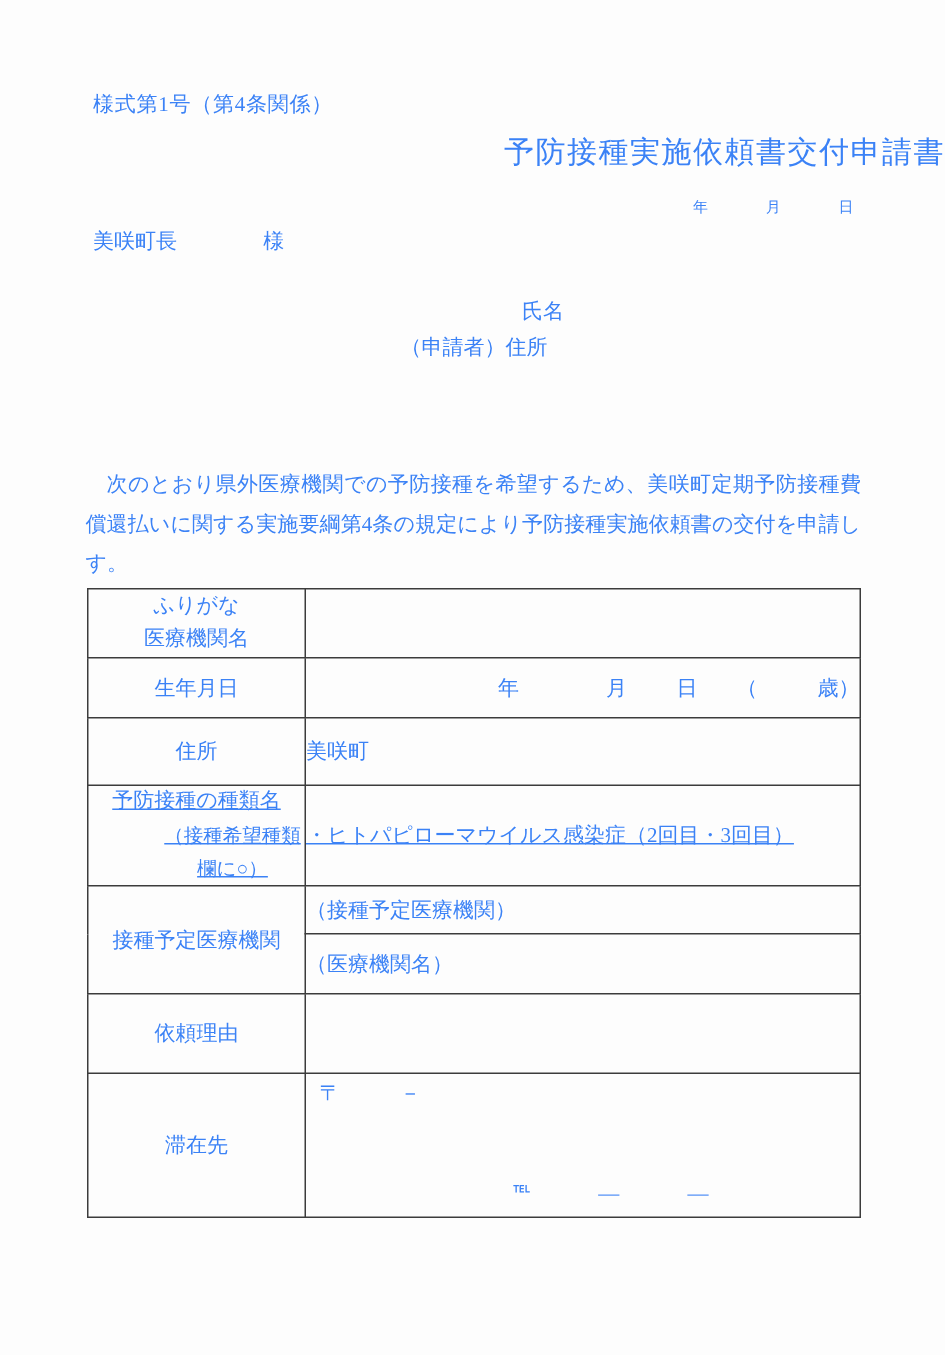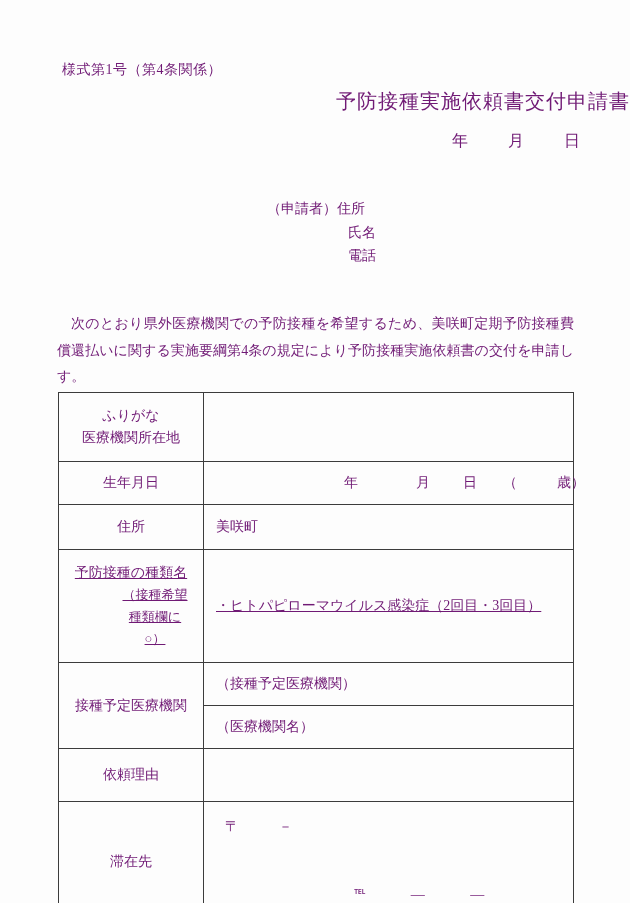--- a/index.html
+++ b/index.html
@@ -1,27 +1,27 @@
 <!DOCTYPE html>
 <html><head>
 <meta charset="utf-8">
 <style>
   html,body{margin:0;padding:0;background:#e8e8e8;}
   .page{
     position:relative;
     width:630px;height:903px;
     margin:0 auto;
     background:#fdfdfd;
-    color:#701a75;
+    color:#3b82f6;
     font-family:"Liberation Serif","DejaVu Serif",serif;
     overflow:hidden;
   }
   .form-number{position:absolute;left:62px;top:61px;font-size:14px;letter-spacing:.5px;}
   .doc-title{position:absolute;left:0;top:88px;width:100%;text-align:right;font-size:20px;letter-spacing:1px;}
-  .date-line{position:absolute;right:50px;top:131px;font-size:16px;}
+  .date-line{position:absolute;right:61px;top:131px;font-size:10px;}
   .date-line .gap36{margin-left:36px;}
   .addressee{position:absolute;left:62px;top:152px;font-size:14px;}
   .addressee .honorific{margin-left:54px;}
   .applicant{position:absolute;left:267px;top:197px;font-size:14px;}
   .applicant .line{height:23.5px;line-height:23.5px;white-space:nowrap;}
   .applicant .indent{margin-left:81px;}
   .spacer70{display:inline-block;width:70px;}
   .body-text{position:absolute;left:57px;top:311px;width:517px;font-size:14px;}
   .body-text .bline{line-height:26.5px;white-space:nowrap;}
   .body-text .bline.just{text-align:justify;text-align-last:justify;white-space:normal;height:26.5px;overflow:hidden;}
@@ -29,21 +29,21 @@
 
   table.app-table{
     position:absolute;left:58px;top:392px;width:516px;
     border-collapse:collapse;table-layout:fixed;
     font-size:14px;
   }
   .app-table col.c1{width:145px;}
   .app-table th,.app-table td{
     border:1px solid #3c3c3c;
     font-weight:normal;
-    padding:12px;
+    padding:0;
     vertical-align:middle;
   }
   .app-table th{text-align:center;}
   .app-table td{text-align:left;}
   .h-r1{height:46px;}
   .h-r2{height:40px;}
   .h-r3{height:45px;}
   .h-r4{height:54px;text-decoration:underline;}
   .h-r5a{height:32px;}
   .h-r5b{height:40px;}
@@ -72,50 +72,51 @@
   <div class="form-number">様式第1号（第4条関係）</div>
 
   <div class="doc-title">予防接種実施依頼書交付申請書</div>
 
   <div class="date-line">
     <span>年</span>
     <span class="gap36">月</span>
     <span class="gap36">日</span>
   </div>
 
+  <div class="addressee">
+    <span>美咲町長</span>
+    <span class="honorific">様</span>
+  </div>
 
   <div class="applicant">
-    <div class="line">
-      <span>（申請者）</span><span>住所</span>
-    </div>
     <div class="line indent">
       <span>氏名</span>
     </div>
-    <div class="line indent">
-      <span>電話</span>
+    <div class="line">
+      <span>（申請者）</span><span>住所</span>
     </div>
   </div>
 
   <div class="body-text">
     <div class="bline just first">次のとおり県外医療機関での予防接種を希望するため、美咲町定期予防接種費用の</div>
     <div class="bline just">償還払いに関する実施要綱第4条の規定により予防接種実施依頼書の交付を申請しま</div>
     <div class="bline">す。</div>
   </div>
 
   <table class="app-table">
     <colgroup>
         <col class="c1">
         <col>
       </colgroup>
 
     <tbody>
         <tr class="h-r1">
       <th class="two-line">
         <div>ふりがな</div>
-        <div>医療機関所在地</div>
+        <div>医療機関名</div>
       </th>
       <td></td>
     </tr>
 
     <tr class="h-r2">
       <th>生年月日</th>
       <td>
         <div class="dob-cell">
           <span>年</span>
           <span class="m58">月</span>

